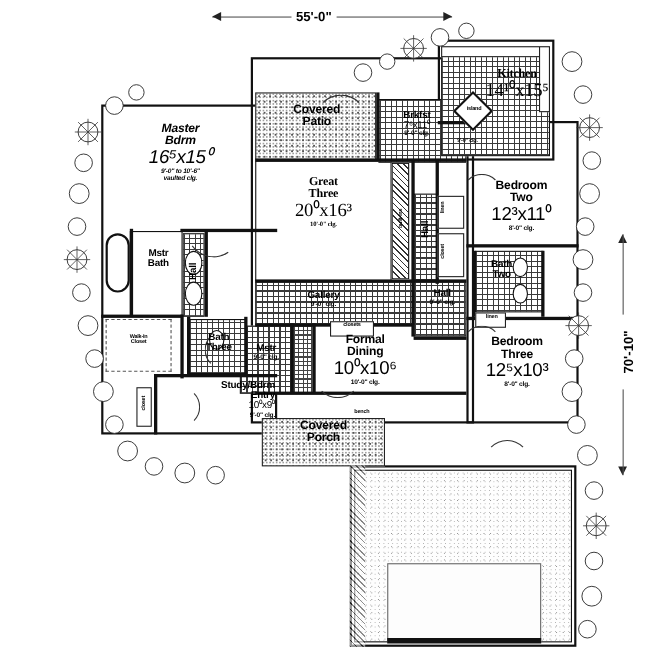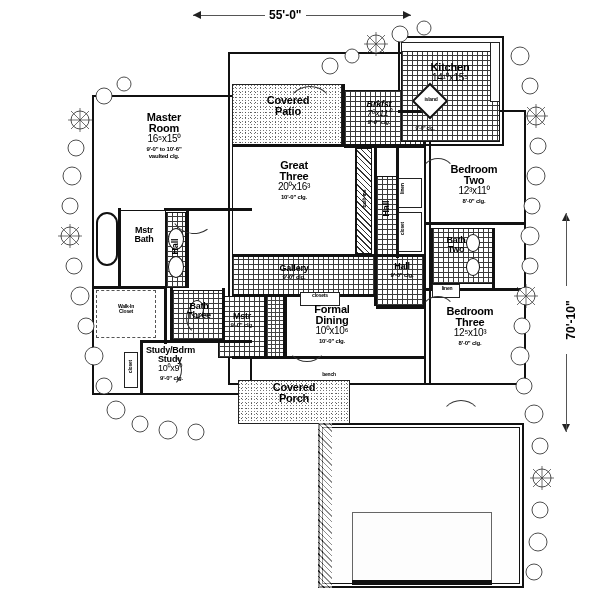--- a/index.html
+++ b/index.html
@@ -48,21 +48,21 @@
   }
   .plain{background:#fff;}
 
   
   .lbl{position:absolute;text-align:center;line-height:1.02;white-space:nowrap;
        font-family:"Liberation Sans",sans-serif;color:#000;}
   .lbl .nm{font-weight:bold;display:block;letter-spacing:-0.2px;}
   .lbl .dim{display:block;font-weight:normal;letter-spacing:-0.3px;}
   .lbl .clg{display:block;font-size:6px;font-weight:bold;letter-spacing:-0.2px;margin-top:1px;}
   .mid .nm{font-size:11px;}
-  .mid .dim{font-size:10px;}
+  .mid .dim{font-size:17px;}
   .sm .nm{font-size:9px;}
   .sm .dim{font-size:9px;}
   .tiny{font-size:5px;font-weight:bold;letter-spacing:-0.2px;}
   .rot90{transform:rotate(-90deg);transform-origin:center center;}
 
   
   .dimtext{position:absolute;font-size:12px;font-weight:bold;background:#fff;padding:0 4px;}
   .dimline{position:absolute;background:#222;}
 
   
@@ -238,47 +238,47 @@
 
       <path d="M80 108 L80 132 M68 120 L92 120 M71 111 L89 129 M89 111 L71 129"></path>
       <path d="M70 224 L70 248 M58 236 L82 236 M61 227 L79 245 M79 227 L61 245"></path>
       <path d="M536 104 L536 128 M524 116 L548 116 M527 107 L545 125 M545 107 L527 125"></path>
       <path d="M526 284 L526 308 M514 296 L538 296 M517 287 L535 305 M535 287 L517 305"></path>
       <path d="M542 466 L542 490 M530 478 L554 478 M533 469 L551 487 M551 469 L533 487"></path>
       <path d="M376 32 L376 56 M364 44 L388 44 M367 35 L385 53 M385 35 L367 53"></path>
     </g>
   </svg>
 
-  <div class="lbl mid" style="left:118px;top:112px;width:92px;">
+  <div class="lbl mid" style="left:118px;top:112px;width:92px;font-style:italic;">
     <span class="nm">Master</span>
-    <span class="nm">Room</span>
+    <span class="nm">Bdrm</span>
     <span class="dim">16⁵x15⁰</span>
     <span class="clg">9'-0" to 10'-6"</span>
     <span class="clg">vaulted clg.</span>
   </div>
 
-  <div class="lbl mid" style="left:246px;top:160px;width:96px;">
+  <div class="lbl mid" style="left:246px;top:160px;width:96px;font-family:Liberation Serif, serif;">
     <span class="nm">Great</span>
     <span class="nm">Three</span>
     <span class="dim">20⁰x16³</span>
     <span class="clg">10'-0" clg.</span>
   </div>
 
-  <div class="lbl mid" style="left:404px;top:62px;width:92px;">
+  <div class="lbl mid" style="left:424px;top:62px;width:92px;font-family:Liberation Serif, serif;">
     <span class="nm">Kitchen</span>
     <span class="dim">14¹⁰x15⁵</span>
   </div>
   <div class="tiny lbl" style="left:414px;top:97px;width:34px;">
     <span>island</span>
   </div>
   <div class="tiny lbl" style="left:402px;top:126px;width:46px;">
     <span>9'-0" clg.</span>
   </div>
 
-  <div class="lbl sm" style="left:348px;top:100px;width:62px;font-style:italic;">
+  <div class="lbl sm" style="left:348px;top:100px;width:62px;">
     <span class="nm">Brkfst</span>
     <span class="dim">7⁶x11⁰</span>
     <span class="clg">9'-0" clg.</span>
   </div>
 
   <div class="lbl mid" style="left:426px;top:164px;width:96px;">
     <span class="nm">Bedroom</span>
     <span class="nm">Two</span>
     <span class="dim">12³x11⁰</span>
     <span class="clg">8'-0" clg.</span>
@@ -291,23 +291,23 @@
     <span class="clg">8'-0" clg.</span>
   </div>
 
   <div class="lbl mid" style="left:292px;top:304px;width:80px;">
     <span class="nm">Formal</span>
     <span class="nm">Dining</span>
     <span class="dim">10⁰x10⁶</span>
     <span class="clg">10'-0" clg.</span>
   </div>
 
-  <div class="lbl sm" style="left:146px;top:346px;width:104px;text-align:left;">
+  <div class="lbl sm" style="left:146px;top:346px;width:104px;text-align:right;">
     <span class="nm">Study/Bdrm</span>
-    <span class="nm" style="margin-left:12px;">Study</span>
+    <span class="nm" style="margin-left:12px;">Entry</span>
     <span class="dim" style="margin-left:12px;">10⁰x9⁰</span>
     <span class="clg" style="margin-left:14px;">9'-0" clg.</span>
   </div>
 
 
   <div class="lbl mid" style="left:240px;top:95px;width:96px;">
     <span class="nm">Covered</span>
     <span class="nm">Patio</span>
   </div>
 

